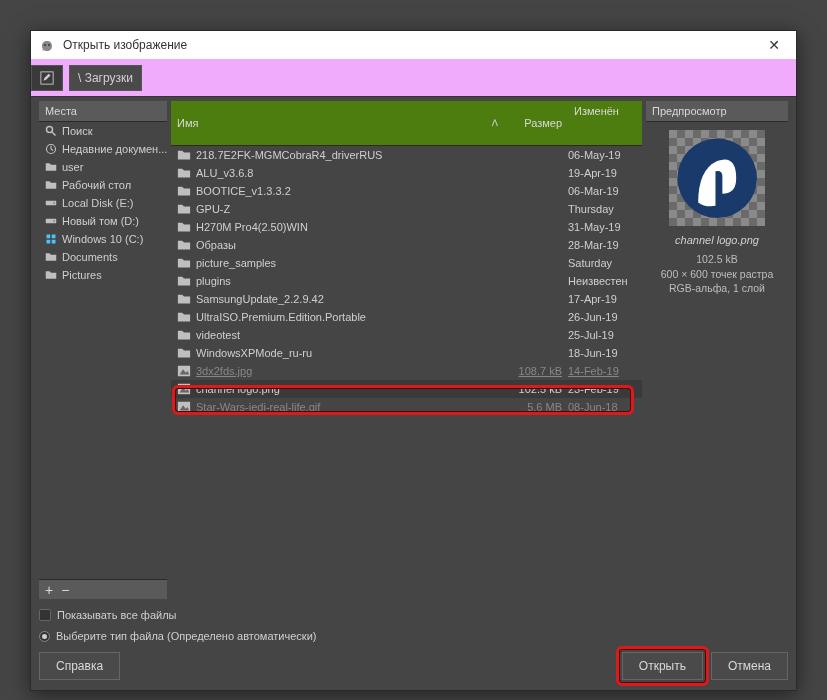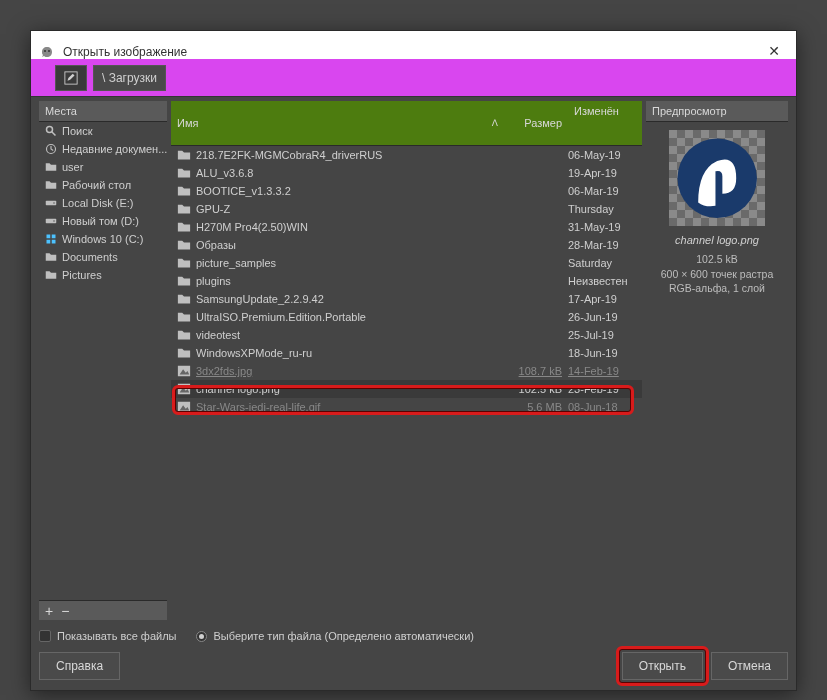--- a/index.html
+++ b/index.html
@@ -1,22 +1,22 @@
 <!DOCTYPE html>
 <html><head>
 <meta charset="utf-8">
 <style>
 * { box-sizing: border-box; margin: 0; padding: 0; font-family: "Segoe UI", Tahoma, sans-serif; }
 body { background: #454545; width: 827px; height: 700px; overflow: hidden; }
 .dialog { position: absolute; left: 30px; top: 30px; width: 767px; height: 661px; background: #454545; border: 1px solid #2a2a2a; box-shadow: 0 4px 20px rgba(0,0,0,.5); display: flex; flex-direction: column; }
-.titlebar { background: #fff; color: #333; height: 28px; display: flex; align-items: flex-end; padding: 0 8px; font-size: 12px; }
+.titlebar { background: #fff; color: #333; height: 28px; display: flex; align-items: center; padding: 0 8px; font-size: 12px; }
 .titlebar .wilber { width: 16px; height: 16px; margin-right: 8px; display: flex; align-items: center; justify-content: center; }
 .titlebar .title { flex: 1; }
 .titlebar .close { font-size: 14px; color: #333; padding: 0 8px; cursor: pointer; }
-.toolbar { height: 38px; background: #d946ef; display: flex; align-items: center; padding: 4px 24px; gap: 6px; border-bottom: 1px solid #353535; }
+.toolbar { height: 38px; background: #f0abfc; display: flex; align-items: center; padding: 4px 0; gap: 6px; border-bottom: 1px solid #353535; }
 .tbtn { background: #3a3a3a; border: 1px solid #555; color: #d0d0d0; height: 26px; min-width: 28px; display: flex; align-items: center; justify-content: center; font-size: 12px; padding: 0 8px; cursor: pointer; }
 .tbtn.path { background: #4a4a4a; }
 .main { flex: 1; display: flex; padding: 4px 8px 4px 8px; gap: 4px; min-height: 0; }
 .places { width: 128px; display: flex; flex-direction: column; }
 .col-head { background: #5a5a5a; color: #d8d8d8; font-size: 11px; padding: 4px 6px; border-bottom: 1px solid #2a2a2a; }
 .places-list { flex: 1; background: #454545; overflow: hidden; }
 .place { display: flex; gap: 5px; padding: 3px 6px; color: #cfcfcf; font-size: 11px; cursor: pointer; white-space: nowrap; overflow: hidden; text-overflow: ellipsis; }
 .place .ico { width: 12px; height: 12px; flex: 0 0 12px; }
 .places-foot { height: 20px; background: #5a5a5a; color: #d8d8d8; display: flex; align-items: center; padding: 0 6px; font-size: 14px; gap: 8px; border-top: 1px solid #2a2a2a; }
 .files { flex: 1; display: flex; flex-direction: column; background: #454545; min-width: 0; }
@@ -36,21 +36,21 @@
 .hl-file { left: 1px; right: 8px; top: 239px; height: 30px; }
 .preview { width: 142px; display: flex; flex-direction: column; }
 .pv-body { flex: 1; background: #454545; display: flex; flex-direction: column; align-items: center; padding: 8px 4px; color: #cfcfcf; font-size: 11px; text-align: center; }
 .pv-img { width: 96px; height: 96px; background:
   repeating-conic-gradient(#6a6a6a 0 25%, #8a8a8a 0 50%) 0 0/16px 16px;
   display: flex; align-items: center; justify-content: center; margin-bottom: 8px; position: relative; }
 .pv-img svg { width: 90%; height: 90%; }
 .pv-name { font-style: italic; margin-bottom: 6px; }
 .pv-meta { font-size: 10.5px; color: #bdbdbd; line-height: 1.4; }
 .bottom { padding: 0 8px 10px 8px; color: #cfcfcf; font-size: 11px; }
-.opts { display: flex; flex-direction: row; gap: 20px; padding: 6px 0 10px 0; }
+.opts { display: flex; flex-direction: column; gap: 9px; padding: 6px 0 10px 0; }
 .opt { display: flex; align-items: center; gap: 6px; }
 .chk { width: 12px; height: 12px; background: #333; border: 1px solid #666; border-radius: 2px; }
 .rad { width: 11px; height: 11px; border-radius: 50%; background: #333; border: 1px solid #888; display: flex; align-items: center; justify-content: center; }
 .rad.on::after { content: ""; width: 5px; height: 5px; background: #cfcfcf; border-radius: 50%; }
 .btnrow { display: flex; align-items: center; }
 .btn { background: #4a4a4a; border: 1px solid #666; color: #d8d8d8; font-size: 12px; padding: 6px 16px; cursor: pointer; }
 .spacer { flex: 1; }
 .open-wrap { position: relative; margin-right: 8px; }
 .hl-open { left: -6px; top: -6px; right: -6px; bottom: -6px; }
 .caret { font-size: 9px; margin-left: 4px; }

